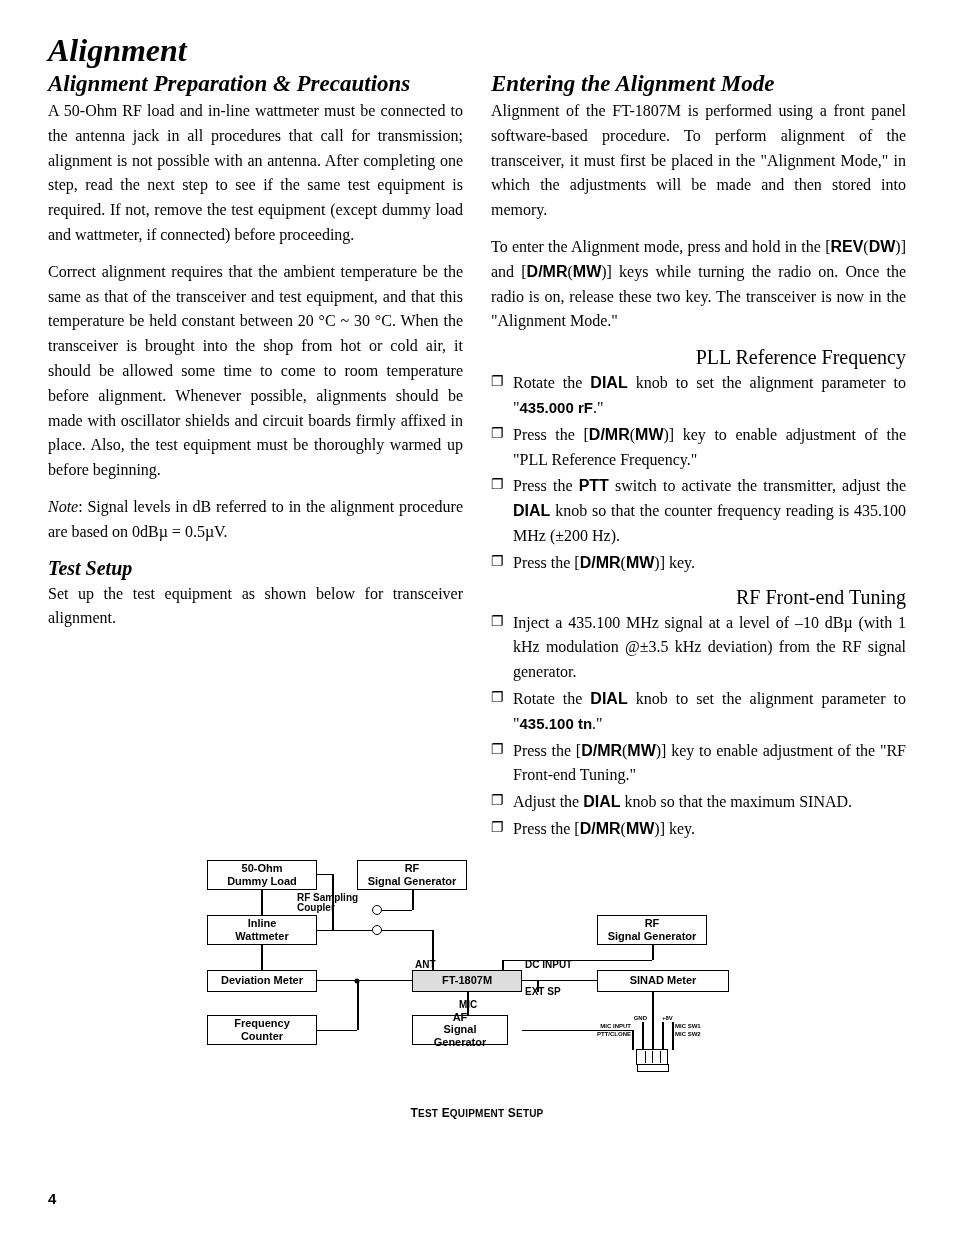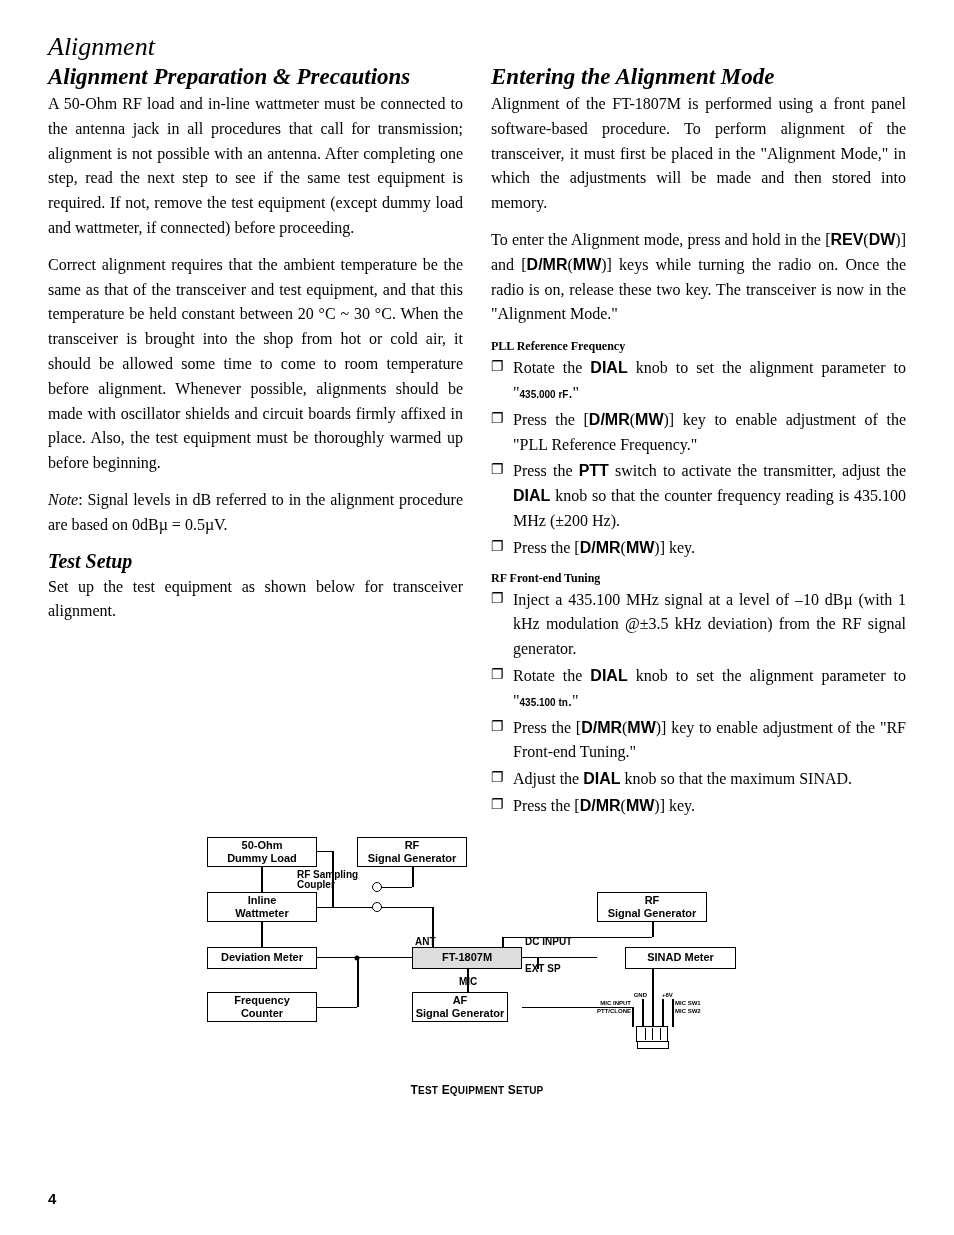--- a/index.html
+++ b/index.html
@@ -14,22 +14,22 @@
     box-sizing: border-box;
     position: relative;
   }
   .page {
     padding: 32px 48px 20px 48px;
     box-sizing: border-box;
     width:954px;
   }
   .title {
     font-style: italic;
-    font-size: 26px;
-    font-weight: normal;
+    font-size: 32px;
+    font-weight: bold;
     margin: 0 0 2px 0;
   }
   .columns {
     display: flex;
     gap: 28px;
   }
   .col {
     flex: 1 1 0;
     min-width: 0;
   }
@@ -45,23 +45,24 @@
     font-weight: bold;
     margin: 12px 0 2px 0;
   }
   p {
     font-size: 16px;
     line-height: 1.55;
     margin: 0 0 12px 0;
     text-align: justify;
   }
   .subhead {
-    font-weight: bold;
-    font-size: 12px;
+    font-weight: normal;
+    font-size: 20px;
     margin: 8px 0 2px 0;
+    text-align: right;
   }
   ul.checklist {
     list-style: none;
     padding: 0;
     margin: 0 0 10px 0;
   }
   ul.checklist li {
     font-size: 16px;
     line-height: 1.55;
     text-align: justify;
@@ -70,21 +71,21 @@
     margin: 0 0 2px 0;
   }
   ul.checklist li::before {
     content: "❐";
     position: absolute;
     left: 0;
     top: 0;
     font-size: 14px;
   }
   .sans-bold { font-family: Arial, Helvetica, sans-serif; font-weight: bold; }
-  .sans-bold-sm { font-family: Arial, Helvetica, sans-serif; font-weight: bold; font-size:10px;}
+  .sans-bold-sm { font-family: Arial, Helvetica, sans-serif; font-weight: bold; font-size:15px;}
   .note-label { font-style: italic; }
   .page-number {
     position: absolute;
     bottom: 28px;
     left: 48px;
     font-family: Arial, Helvetica, sans-serif;
     font-weight: bold;
     font-size: 15px;
   }
 
@@ -104,21 +105,21 @@
     position: absolute;
     border: 1.5px solid #000;
     background: #fff;
     font-size: 11px;
     font-weight: bold;
     text-align: center;
     display: flex;
     align-items: center;
     justify-content: center;
     line-height: 1.15;
-    padding: 1px 2px;
+    padding: 1px 8px;
     box-sizing: border-box;
   }
   .dbox.center { background: #ddd; }
   .dlabel {
     position: absolute;
     font-size: 10px;
     font-weight: bold;
     text-align: left;
     line-height:1.05;
   }
@@ -212,21 +213,21 @@
       <div class="dbox" style="left:10px; top:0; width:110px; height:30px;">50-Ohm<br>Dummy Load</div>
       <div class="dbox" style="left:160px; top:0; width:110px; height:30px;">RF<br>Signal Generator</div>
 
       <div class="dlabel" style="left:100px; top:33px; width:70px;">RF Sampling<br>Coupler</div>
 
       <div class="dbox" style="left:10px; top:55px; width:110px; height:30px;">Inline<br>Wattmeter</div>
       <div class="dbox" style="left:400px; top:55px; width:110px; height:30px;">RF<br>Signal Generator</div>
 
       <div class="dbox" style="left:10px; top:110px; width:110px; height:22px;">Deviation Meter</div>
       <div class="dbox center" style="left:215px; top:110px; width:110px; height:22px;">FT-1807M</div>
-      <div class="dbox" style="left:400px; top:110px; width:111px; height:22px;margin-left:28px;">SINAD Meter</div>
+      <div class="dbox" style="left:400px; top:110px; width:132px; height:22px;">SINAD Meter</div>
 
       <div class="dbox" style="left:10px; top:155px; width:110px; height:30px;">Frequency<br>Counter</div>
       <div class="dbox" style="left:215px; top:155px; width:96px; height:30px;">AF<br>Signal Generator</div>
 
       <div class="coupler-o" style="left:180px; top:50px;"></div>
       <div class="coupler-o" style="left:180px; top:70px;"></div>
 
       <div class="line-v" style="left:64px; top:30px; height:25px;"></div>
       <div class="line-v" style="left:64px; top:85px; height:25px;"></div>
 

